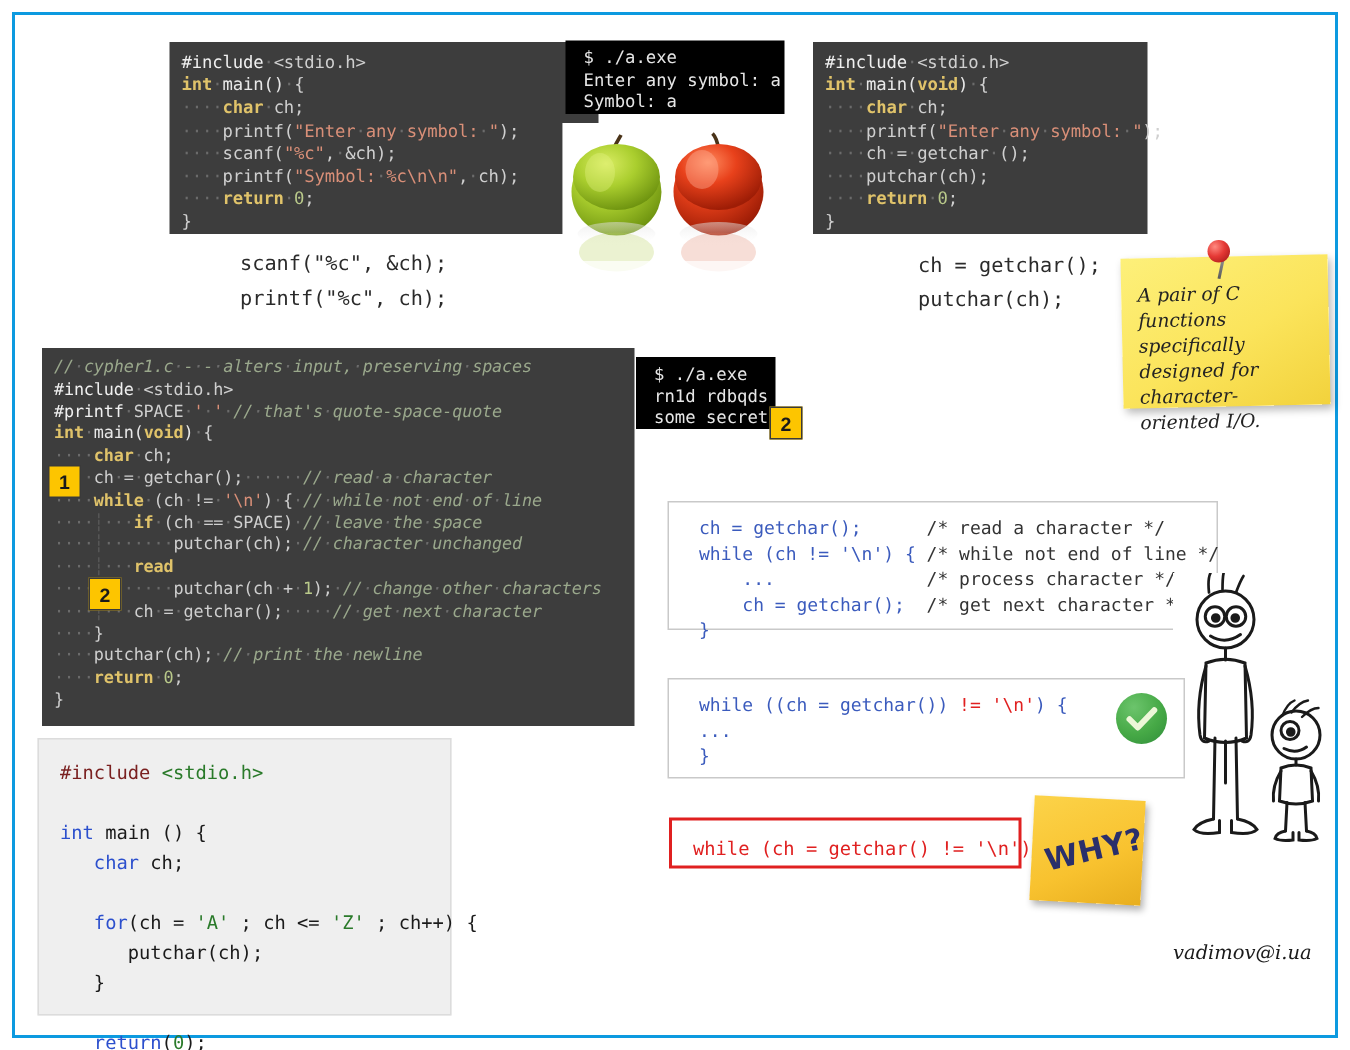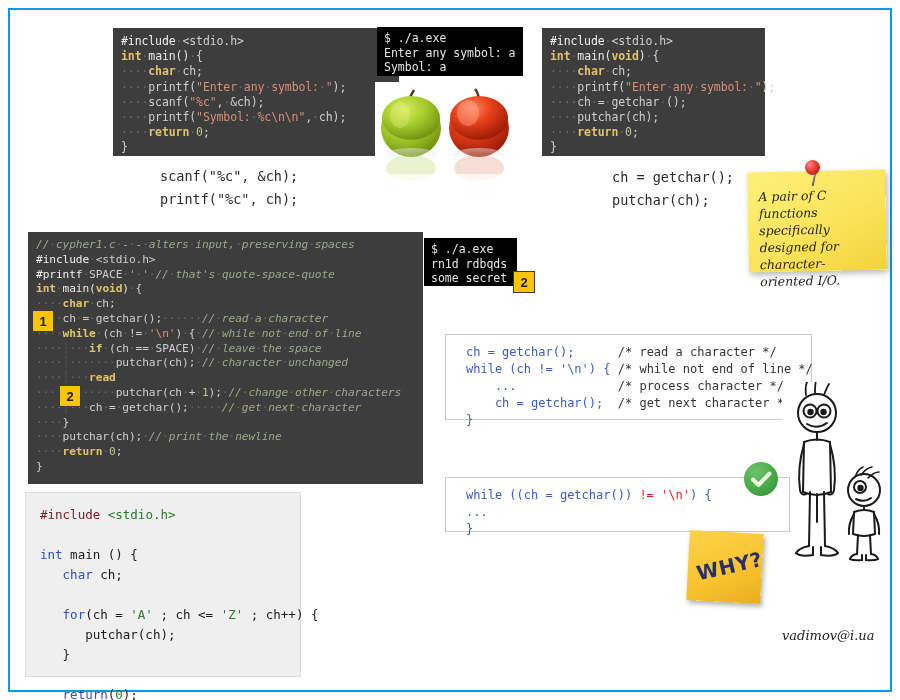--- a/index.html
+++ b/index.html
@@ -48,21 +48,21 @@
   .dark-code .pl { color: #cfcfcf; }
 
   
   .term {
     position: absolute;
     background: #000000;
     color: #e6e6e6;
     font-family: "DejaVu Sans Mono", monospace;
     font-size: 11.5px;
     line-height: 14.5px;
-    padding: 4px 6px 5px 7px;
+    padding: 4px 6px 5px 12px;
     box-sizing: border-box;
     white-space: pre;
   }
 
   
   .plain-mono {
     position: absolute;
     font-family: "DejaVu Sans Mono", monospace;
     font-size: 13.5px;
     line-height: 23px;
@@ -373,30 +373,31 @@
         <path d="M72 132 Q66 142 67 152"></path>
         <path d="M92 132 Q98 142 97 152"></path>
         <path d="M76 153 L75 172"></path>
         <path d="M88 153 L89 172"></path>
         <path d="M75 172 Q69 173 68 177 Q72 179 80 178 L80 173"></path>
         <path d="M89 172 Q95 173 96 177 Q92 179 84 178 L84 173"></path>
       </g>
     </svg>
   </div>
 
-  <div class="lightbox" style="left:445px; top:452px; width:345px; height:55px;margin-top:25px;"><span class="bl">while ((ch = getchar()) </span><span class="rd">!=</span><span class="bl"> </span><span class="rd">'\n'</span><span class="bl">) {</span>
+  <div class="lightbox" style="left:445px; top:452px; width:345px; height:67px;"><span class="bl">while ((ch = getchar()) </span><span class="rd">!=</span><span class="bl"> </span><span class="rd">'\n'</span><span class="bl">) {</span>
 <span class="bl">...</span>
 <span class="bl">}</span></div>
 
   <div class="check" style="left:744px; top:462px;">
     <svg width="34" height="34" viewBox="0 0 34 34">
       <path d="M9 17.5 L14.5 23 L25.5 11.5" stroke="#edf7d8" stroke-width="4" fill="none" stroke-linecap="round" stroke-linejoin="round"></path>
     </svg>
   </div>
 
+  <div class="redbox" style="left:446px; top:545px; width:235px; height:34px;">while (ch = getchar() != '\n')</div>
 
   <div class="why-note" style="left:688px; top:532px; width:74px; height:70px; transform: rotate(3deg);">
     <span class="why-text">WHY?</span>
   </div>
 
   <div class="greybox" style="left:25px; top:492px; width:276px; height:185px;"><span class="pp">#include</span> <span class="hd">&lt;stdio.h&gt;</span>
 
 <span class="k">int</span> main () {
    <span class="k">char</span> ch;
 

